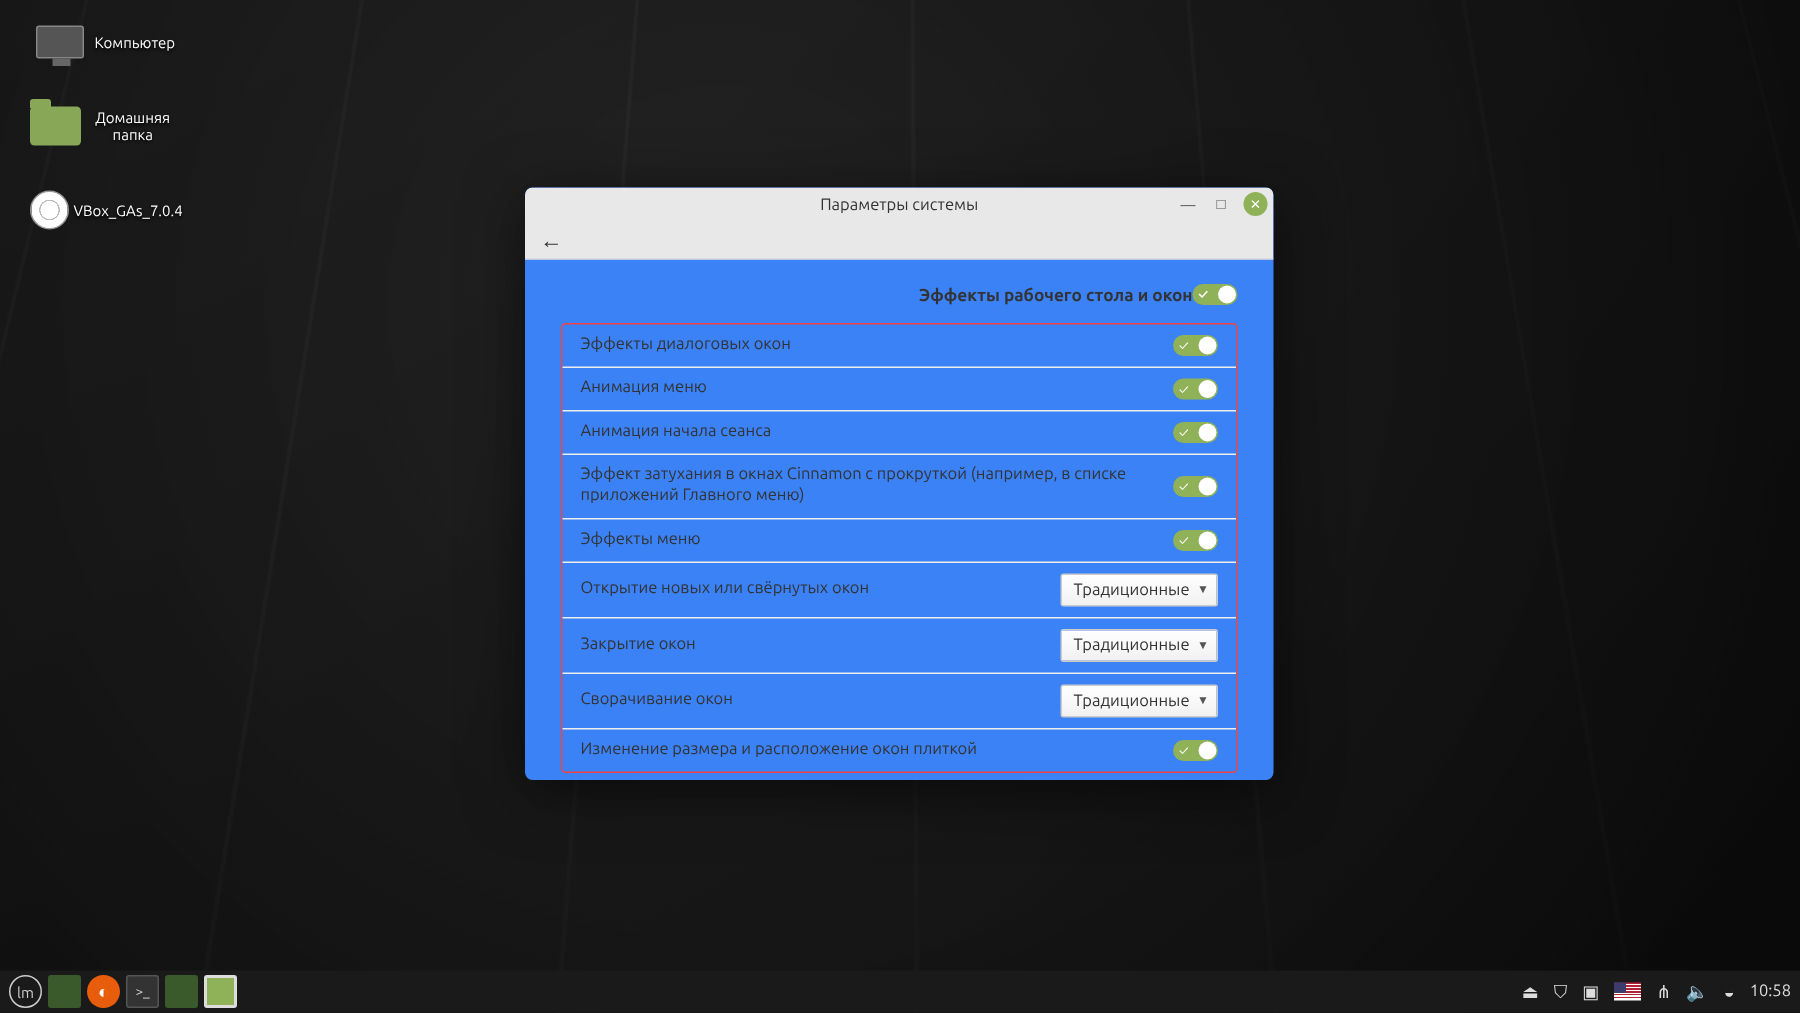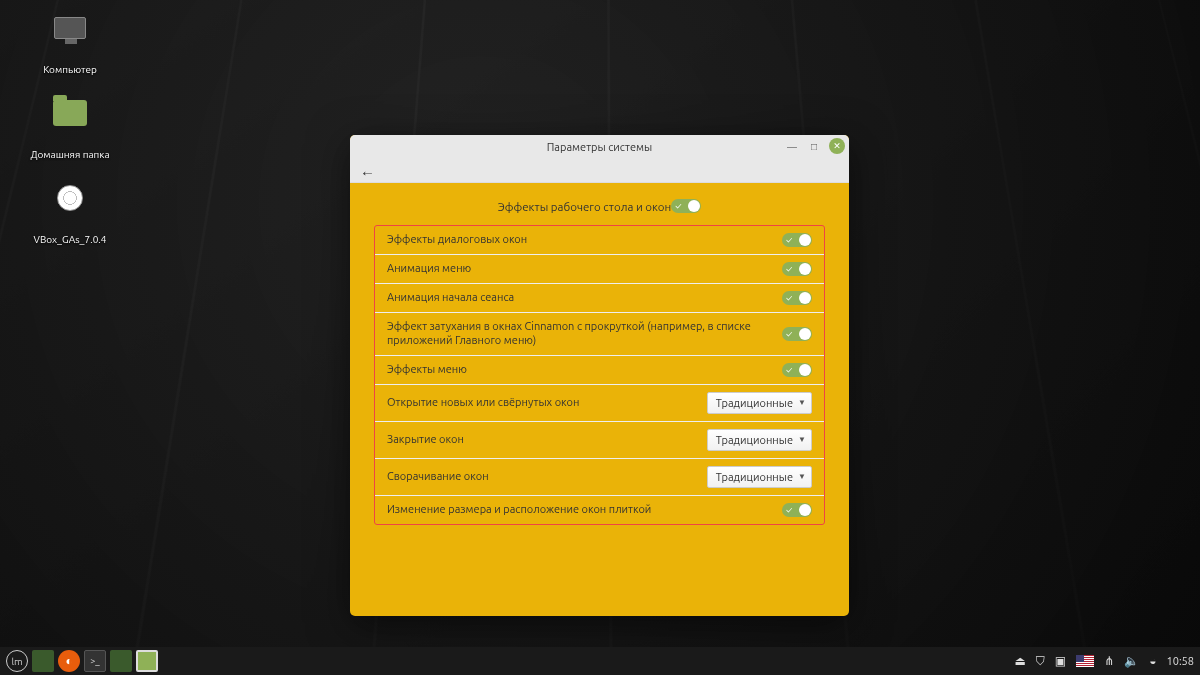--- a/index.html
+++ b/index.html
@@ -11,38 +11,38 @@
     linear-gradient(135deg,rgba(255,255,255,.04) 0%,rgba(0,0,0,.4) 100%),
     repeating-linear-gradient(90deg,#1e1e1e 0 150px,#262626 150px 152px),
     repeating-linear-gradient(0deg ,#1e1e1e 0 110px,#272727 110px 112px);
   background-blend-mode:overlay,normal,normal;
   transform:perspective(900px) rotateX(18deg) scale(1.5);
   transform-origin:center 80%; filter:brightness(.9); }
 .vignette{position:absolute;inset:0;background:radial-gradient(circle at 40% 30%,rgba(255,255,255,.05),rgba(0,0,0,.5));}
 
 
 .desktop-icons{position:absolute;top:10px;left:20px;display:flex;flex-direction:column;gap:20px;}
-.dicon{width:100px;display:flex;flex-direction:column;align-items:center;gap:18px;color:#fff;font-size:10px;text-align:left;cursor:pointer;text-shadow:0 1px 2px #000;}
+.dicon{width:100px;display:flex;flex-direction:row;align-items:center;gap:3px;color:#fff;font-size:10px;text-align:center;cursor:pointer;text-shadow:0 1px 2px #000;}
 .dicon .glyph{width:40px;height:36px;display:flex;align-items:center;justify-content:center;}
 .folder{width:34px;height:26px;background:#88a858;border-radius:3px;position:relative;}
 .folder:before{content:"";position:absolute;top:-5px;left:0;width:14px;height:6px;background:#88a858;border-radius:2px 2px 0 0;}
 .disc{width:26px;height:26px;border-radius:50%;background:radial-gradient(circle,#fff 0 35%,#bbb 36% 40%,#fff 41% 100%);border:1px solid #999;}
 .monitor{width:32px;height:22px;background:#555;border:1px solid #888;border-radius:2px;position:relative;}
 .monitor:after{content:"";position:absolute;bottom:-6px;left:10px;width:12px;height:5px;background:#666;}
 
 
-.window{position:absolute;top:135px;left:350px;width:499px;height:481px;background:#eab308;border-radius:5px;box-shadow:0 8px 40px rgba(0,0,0,.6);display:flex;flex-direction:column;overflow:hidden;}
+.window{position:absolute;top:125px;left:350px;width:499px;height:395px;background:#3b82f6;border-radius:5px;box-shadow:0 8px 40px rgba(0,0,0,.6);display:flex;flex-direction:column;overflow:hidden;}
 .titlebar{height:23px;background:#e8e8e8;display:flex;align-items:center;justify-content:center;position:relative;font-size:11px;color:#333;}
 .wbtns{position:absolute;right:4px;top:3px;display:flex;gap:8px;align-items:center;}
 .wbtn{width:14px;height:14px;display:flex;align-items:center;justify-content:center;font-size:10px;color:#555;cursor:pointer;}
 .wbtn.close{width:16px;height:16px;border-radius:50%;background:#8fb157;color:#fff;font-size:9px;}
 .toolbar{height:25px;background:#e8e8e8;border-bottom:1px solid #ddd;display:flex;align-items:center;padding:0 10px;}
 .back{font-size:15px;font-weight:bold;cursor:pointer;color:#333;}
 .content{flex:1;padding:16px 24px 12px;display:flex;flex-direction:column;overflow:auto;}
-.section-head{display:flex;align-items:center;justify-content:center;font-size:11.5px;font-weight:normal;color:#333;margin-bottom:12px;}
+.section-head{display:flex;align-items:center;justify-content:flex-end;font-size:11.5px;font-weight:bold;color:#333;margin-bottom:12px;}
 .panel{border:1px solid #ef4444;border-radius:3px;}
 .row{display:flex;align-items:center;justify-content:space-between;padding:7px 12px;border-bottom:1px solid #eee;font-size:11px;color:#333;gap:10px;}
 .row:last-child{border-bottom:none;}
 .row .lbl{flex:1;line-height:1.25;}
 
 
 .toggle{width:30px;height:14px;border-radius:8px;background:#8fb157;position:relative;cursor:pointer;flex:0 0 auto;}
 .toggle:before{content:"✓";position:absolute;left:4px;top:0;font-size:9px;color:#fff;line-height:14px;}
 .toggle:after{content:"";position:absolute;right:1px;top:1px;width:12px;height:12px;border-radius:50%;background:#fff;}
 

